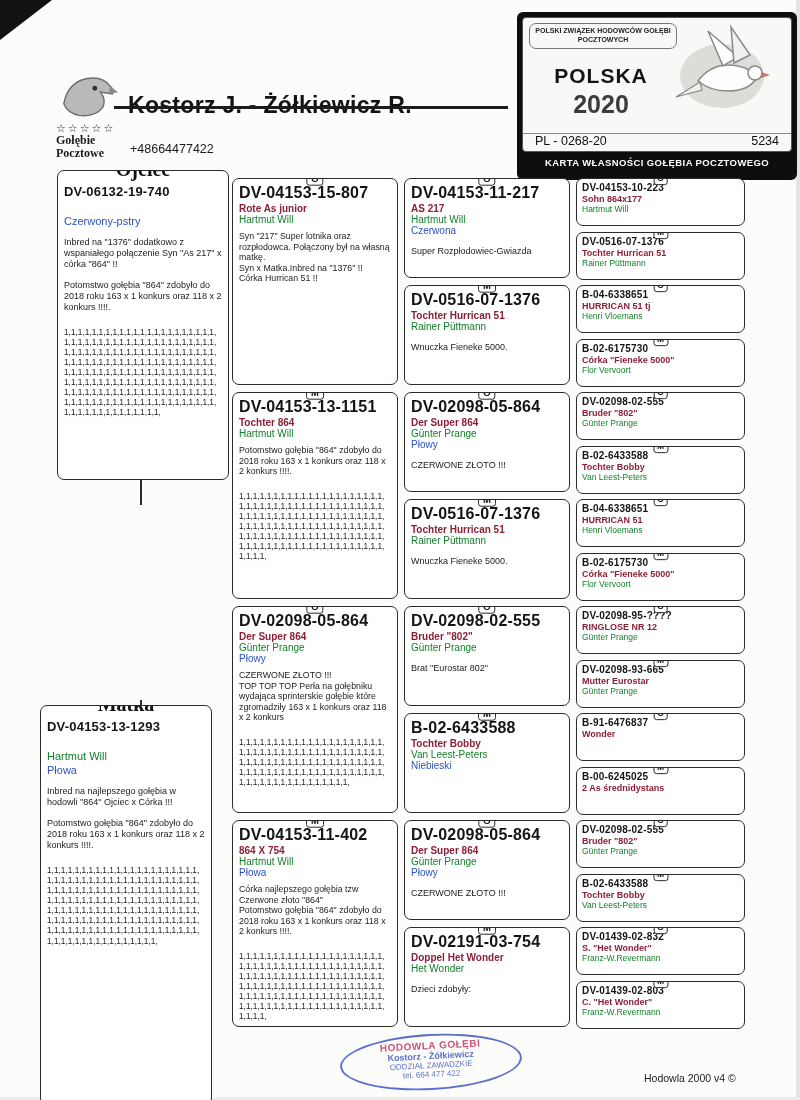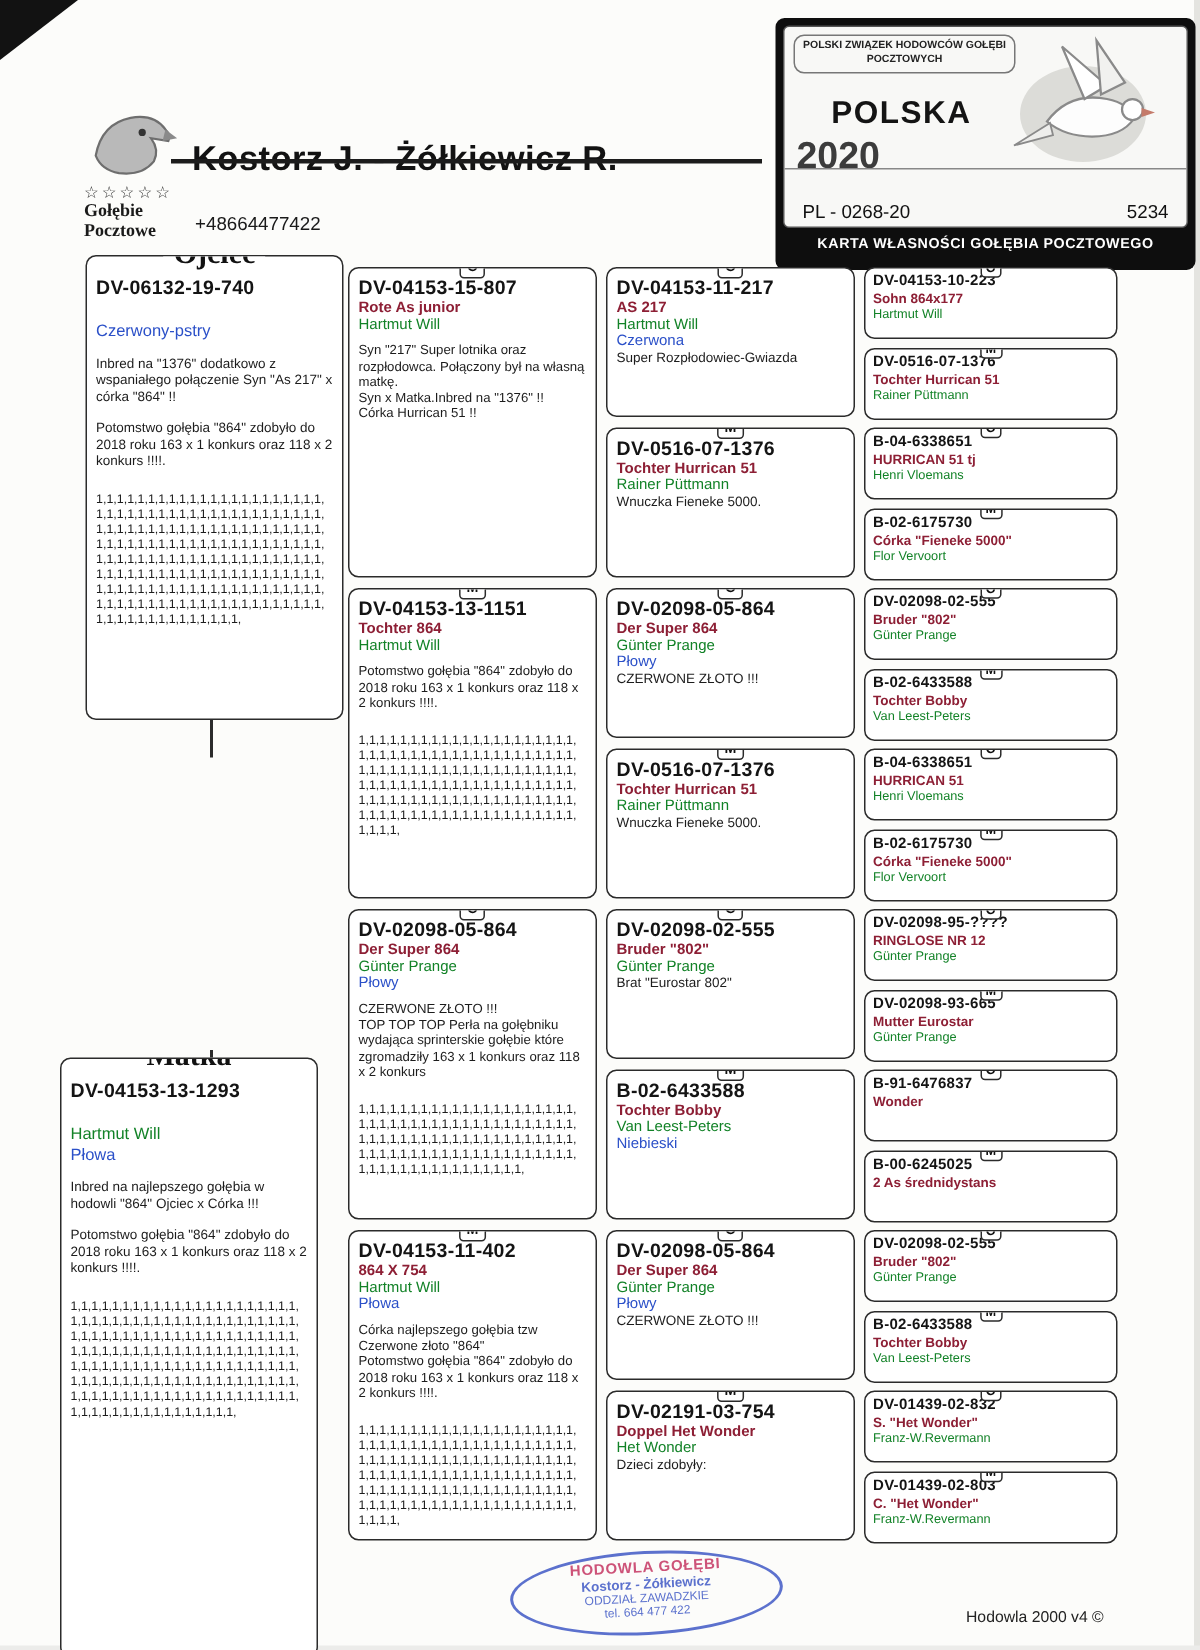--- a/index.html
+++ b/index.html
@@ -21,55 +21,55 @@
   .title-rule{position:absolute;left:114px;top:106px;width:394px;height:3px;background:#1c1c1c;}
 
   
   .cert{position:absolute;left:517px;top:12px;width:280px;height:168px;background:#0e0e0e;
     border-radius:6px;padding:5px;box-sizing:border-box;}
   .cert-inner{position:relative;background:#f8f8f6;border:1px solid #555;border-radius:4px;height:133px;}
   .cert-org{position:absolute;left:6px;top:5px;width:142px;border:1px solid #777;border-radius:7px;
     font-size:7px;font-weight:bold;text-align:center;padding:3px 2px;color:#222;line-height:1.25;}
   .cert-country{position:absolute;left:8px;top:46px;width:140px;text-align:center;font-size:21px;
     font-weight:bold;color:#141414;letter-spacing:1px;}
-  .cert-year{position:absolute;left:8px;top:72px;width:140px;text-align:left;font-size:25px;
+  .cert-year{position:absolute;left:8px;top:72px;width:140px;text-align:center;font-size:25px;
     font-weight:bold;color:#3c3c3c;}
   .cert-bird{position:absolute;right:3px;top:3px;width:120px;height:102px;}
   .cert-ring-row{position:absolute;left:0;bottom:0;width:100%;border-top:1px solid #888;display:flex;
-    justify-content:space-between;padding:21px 12px 3px 12px;box-sizing:border-box;font-size:12.5px;color:#111;}
+    justify-content:space-between;padding:0 12px 3px 12px;box-sizing:border-box;font-size:12.5px;color:#111;}
   .cert-strip{margin-top:5px;color:#fff;font-size:9.5px;font-weight:bold;text-align:center;letter-spacing:0.4px;}
 
   
   .pbox{position:absolute;border:1.6px solid #2b2b2b;border-radius:7px;background:#fff;
     box-sizing:border-box;padding:5px 6px 4px 6px;overflow:hidden;}
   .tag{position:absolute;top:-1px;left:50%;transform:translate(-50%,-45%);background:#fff;
     border:1.5px solid #2b2b2b;border-radius:3px;font-size:9.5px;font-weight:bold;line-height:12px;
     padding:0 4px;color:#111;}
   .legend{position:absolute;top:-13px;left:50%;transform:translateX(-50%);background:#fff;
     padding:0 7px;font-family:"Liberation Serif",serif;font-weight:bold;font-size:20px;color:#111;
     white-space:nowrap;}
   .legend-sm{font-size:13.5px;top:-9px;}
-  .ring{font-weight:bold;font-size:13px;color:#141414;letter-spacing:0.2px;}
+  .ring{font-weight:bold;font-size:16px;color:#141414;letter-spacing:0.2px;}
   .pname{font-size:10px;font-weight:600;color:#8d1f35;margin-top:1px;}
   .breeder{font-size:10px;color:#128227;}
   .pcolor{font-size:10px;color:#2b50c8;}
   .btext{font-size:8.8px;color:#1c1c1c;line-height:1.2;white-space:pre-line;margin-top:6px;}
   .results{font-size:8.3px;color:#1c1c1c;line-height:1.22;word-break:break-all;margin-top:14px;}
   .note{font-size:9px;color:#1c1c1c;margin-top:12px;}
   .pname:empty,.breeder:empty,.pcolor:empty,.btext:empty,.results:empty,.note:empty{display:none;}
 
   .g1 .ring{font-size:13px;margin-top:8px;}
   .g1 .pcolor{font-size:11px;margin-top:16px;}
   .g1 .breeder{font-size:11px;margin-top:16px;}
   .g1 .btext{margin-top:10px;font-size:9px;}
   .rodowod .ring{margin-top:16px;}
   .owner{font-size:11.5px;color:#2b50c8;margin-top:14px;}
   .matka .pcolor{margin-top:2px;}
 
-  .g3 .note{margin-top:0;}
+  .g3 .note{margin-top:10px;}
   .g4{padding:3px 5px 2px 5px;}
   .g4 .ring{font-size:10px;}
   .g4 .pname{font-size:9px;}
   .g4 .breeder{font-size:8.5px;}
   .g4 .tag{font-size:8.5px;line-height:11px;padding:0 3px;}
 
   .vline{position:absolute;width:2px;background:#2b2b2b;}
 
   
   .stamp{position:absolute;left:340px;top:1034px;width:182px;height:56px;border:2px solid #4b63c9;

